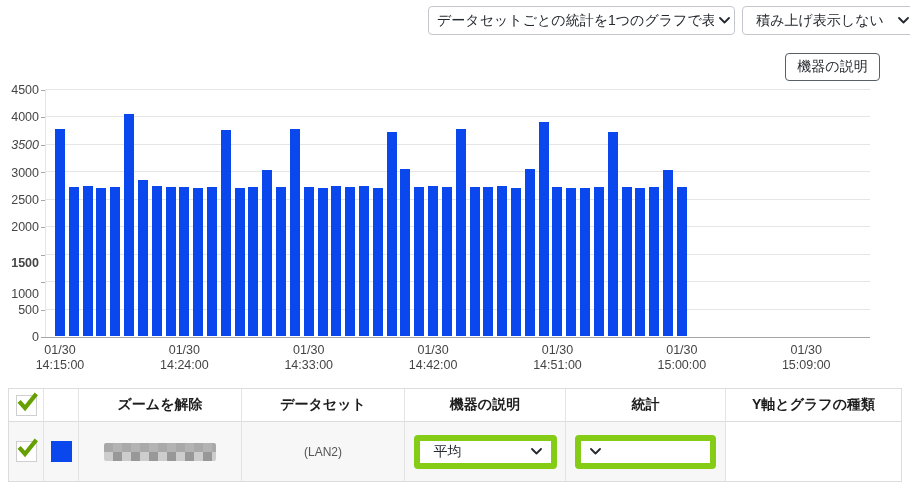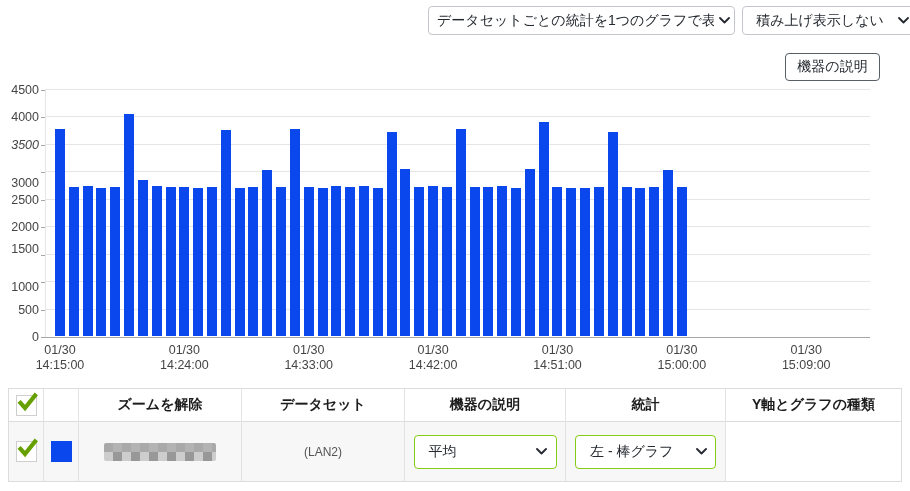--- a/index.html
+++ b/index.html
@@ -60,21 +60,21 @@
       display:inline-block;cursor:pointer;}
   .cb svg{position:absolute;left:1px;top:-2px;overflow:visible;}
   .swatch{width:21px;height:21px;display:inline-block;}
   .mosaic{
     width:112px;height:18px;border-radius:2px;
     background:
       repeating-conic-gradient(#b3b3b3 0% 25%, #989898 0% 50%, #cdcdcd 0% 75%, #a9a9a9 0% 100%);
     background-size:18px 18px;
   }
   .cell-select{
-    height:34px;box-sizing:border-box;border:1px solid #84cc16;border-radius:4px;background:#fff;
+    height:34px;box-sizing:border-box;border:6px solid #84cc16;border-radius:4px;background:#fff;
     display:flex;align-items:center;font-size:14px;color:#24292f;cursor:pointer;
   }
   .cell-select .sel-text{flex:1;text-align:left;padding-left:14px;white-space:nowrap;}
   .cell-select .chev{width:28px;display:flex;align-items:center;justify-content:center;}
 </style>
 </head>
 <body>
 
 <div class="stage">
 
@@ -97,25 +97,25 @@
   </div>
 
   <div class="zoom-btn">
     <span>機器の説明</span>
   </div>
 
   <div class="chart">
     <div class="ylabels">
         <div class="ylab" style="top: 240px;">0</div>
         <div class="ylab" style="top: 212.556px;">500</div>
-        <div class="ylab" style="top: 190px; text-align: right;">1000</div>
-        <div class="ylab" style="top: 152px;">1500</div>
+        <div class="ylab" style="top: 197px; text-align: right;">1000</div>
+        <div class="ylab" style="top: 166px; font-weight: bold;">1500</div>
         <div class="ylab" style="top: 130.222px;">2000</div>
         <div class="ylab" style="top: 102.778px;">2500</div>
-        <div class="ylab" style="top: 86px;">3000</div>
+        <div class="ylab" style="top: 76px;">3000</div>
         <div class="ylab" style="top: 47.8889px; font-style: italic;">3500</div>
         <div class="ylab" style="top: 20.4444px;">4000</div>
         <div class="ylab" style="top: -7px;">4500</div>
       </div>
     <div class="plot">
         <div class="axisline" style="top: 247px;"></div>
         <div class="gridline" style="top: 218.556px;"></div>
         <div class="gridline" style="top: 191.111px;"></div>
         <div class="gridline" style="top: 163.667px;"></div>
         <div class="gridline" style="top: 136.222px;"></div>
@@ -251,21 +251,20 @@
         <span class="sel-text">平均</span>
         <span class="chev">
           <svg width="11" height="7" viewBox="0 0 11 7">
               <path d="M1 1 L5.5 5.5 L10 1" fill="none" stroke="#24292f" stroke-width="1.8" stroke-linecap="round" stroke-linejoin="round"></path>
             </svg>
         </span>
       </div>
     </div>
     <div class="cell td">
       <div class="cell-select" style="width:141px;">
-        <span class="sel-text">左 - 棒グラフ</span>
         <span class="chev">
           <svg width="11" height="7" viewBox="0 0 11 7">
               <path d="M1 1 L5.5 5.5 L10 1" fill="none" stroke="#24292f" stroke-width="1.8" stroke-linecap="round" stroke-linejoin="round"></path>
             </svg>
         </span>
       </div>
     </div>
   </div>
 
 </div>

